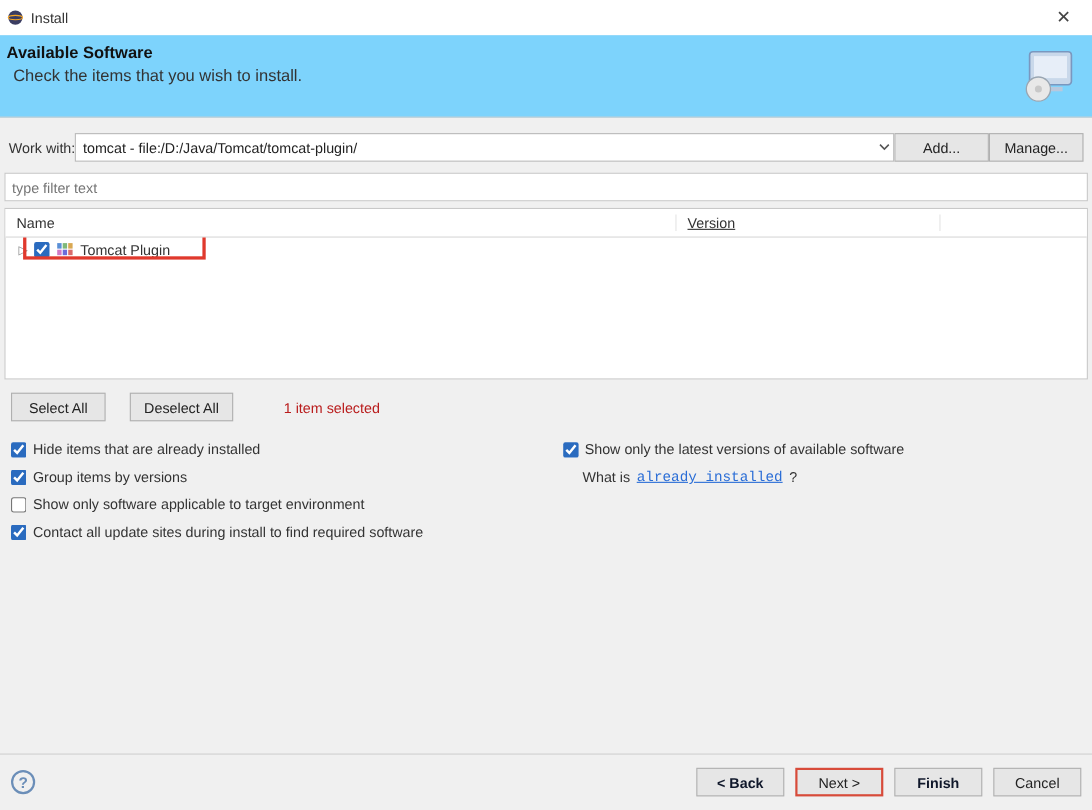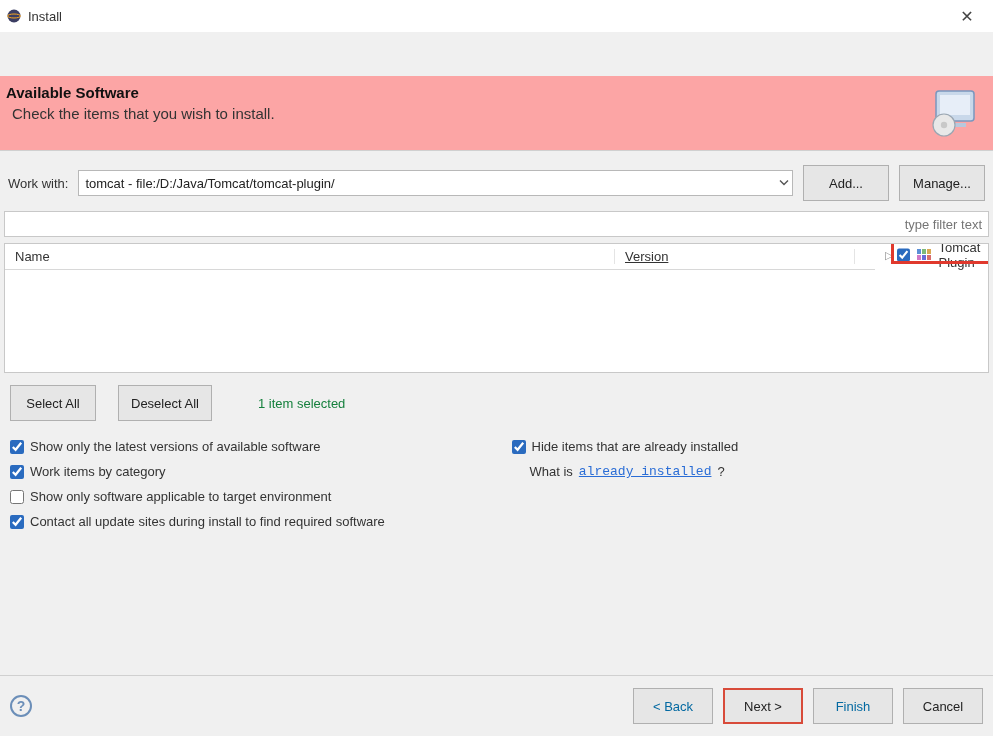--- a/index.html
+++ b/index.html
@@ -34,80 +34,77 @@
   .titlebar .close {
     width: 40px; height: 28px;
     display: flex; align-items: center; justify-content: center;
     font-size: 16px; color: #444; cursor: pointer;
   }
   
   .header {
     padding: 8px 12px 10px 6px;
     border-bottom: 1px solid #d0d0d0;
     display: flex; align-items: flex-start; justify-content: space-between;
-    background: #fca5a5;
-    margin-top: 44px;
+    background: #7dd3fc;
   }
   .header .text-block { padding-left: 0px; }
   .header h1 { margin: 0 0 4px 0; font-size: 15px; font-weight: 600; color: #111; }
   .header .subtitle { font-size: 15px; color: #333; margin-left: 6px; }
   .header .banner-icon {
     width: 56px; height: 56px;
     display: flex; align-items: center; justify-content: center;
   }
   
   .workwith-row {
     display: flex; align-items: center;
-    gap: 10px;
     padding: 14px 8px 10px 8px;
   }
   .workwith-row label { white-space: nowrap; font-size: 13px; color: #333; }
   .workwith-row .combo {
     flex: 1; position: relative;
   }
   .workwith-row .combo input {
     width: 100%; height: 26px;
     border: 1px solid #b8b8b8;
     background: #fff;
     padding: 2px 24px 2px 6px;
     font-size: 13px;
     color: #222;
   }
   .workwith-row .combo .chev {
     position: absolute; right: 4px; top: 50%; transform: translateY(-50%);
     pointer-events: none;
     color: #555;
   }
   .btn {
-    height: 36px; min-width: 86px;
+    height: 26px; min-width: 86px;
     padding: 0 12px;
     border: 1px solid #b0b0b0;
     background: #e6e6e6;
     font-size: 13px; color: #222;
     cursor: pointer;
   }
-  .btn:disabled { color: #0369a1; background: #e6e6e6; cursor: default; }
+  .btn:disabled { color: #0f172a; background: #e6e6e6; cursor: default; font-weight: bold; }
   .btn.outlined { border: 2px solid #d84b3a; }
   
   .filter-row { padding: 0 4px 6px 4px; }
   .filter-input {
     width: 100%; height: 26px;
     border: 1px solid #c8c8c8;
     background: #fff;
     padding: 2px 6px;
     font-size: 13px;
     color: #888;
-    text-align: right;
   }
   
   .tree-table {
     border: 1px solid #c8c8c8;
     background: #fff;
     margin: 0 4px;
-    display: flex; flex-direction: row;
+    display: flex; flex-direction: column;
   }
   .tree-header {
     display: flex;
     border-bottom: 1px solid #d8d8d8;
     height: 26px; align-items: center;
     user-select: none;
     background: #fff;
   }
   .tree-header .col {
     padding: 0 10px; font-size: 13px; color: #333;
@@ -142,21 +139,21 @@
   .highlight-red {
     position: absolute;
     border: 3px solid #e0392d;
     pointer-events: none;
   }
   
   .sel-row {
     display: flex; align-items: center; gap: 22px;
     padding: 12px 10px 8px 10px;
   }
-  .sel-status { font-size: 13px; color: #15803d; margin-left: 24px; }
+  .sel-status { font-size: 13px; color: #b91c1c; margin-left: 24px; }
   
   .details-group {
     margin: 2px 4px 6px 4px;
   }
   .details-group .legend {
     font-size: 13px; color: #444; padding: 4px 6px 2px 6px;
   }
   .details-box {
     border: 1px solid #c8c8c8; background: #fff;
     height: 36px; width: 100%;
@@ -280,29 +277,29 @@
   <div class="sel-row">
     <button class="btn">Select All</button>
     <button class="btn">Deselect All</button>
     <span class="sel-status">1 item selected</span>
   </div>
 
 
   <div class="options">
     <div class="opt">
       <input type="checkbox" checked="" style="">
+      <span>Hide items that are already installed</span>
+    </div>
+    <div class="opt">
+      <input type="checkbox" checked="" style="">
       <span>Show only the latest versions of available software</span>
     </div>
     <div class="opt">
       <input type="checkbox" checked="" style="">
-      <span>Hide items that are already installed</span>
-    </div>
-    <div class="opt">
-      <input type="checkbox" checked="" style="">
-      <span>Work items by category</span>
+      <span>Group items by versions</span>
     </div>
     <div class="opt" style="padding-left:18px;">
       <span>What is </span>
       <span class="linkish">already installed</span>
       <span>?</span>
     </div>
     <div class="opt">
       <input type="checkbox" style="">
       <span>Show only software applicable to target environment</span>
     </div>

